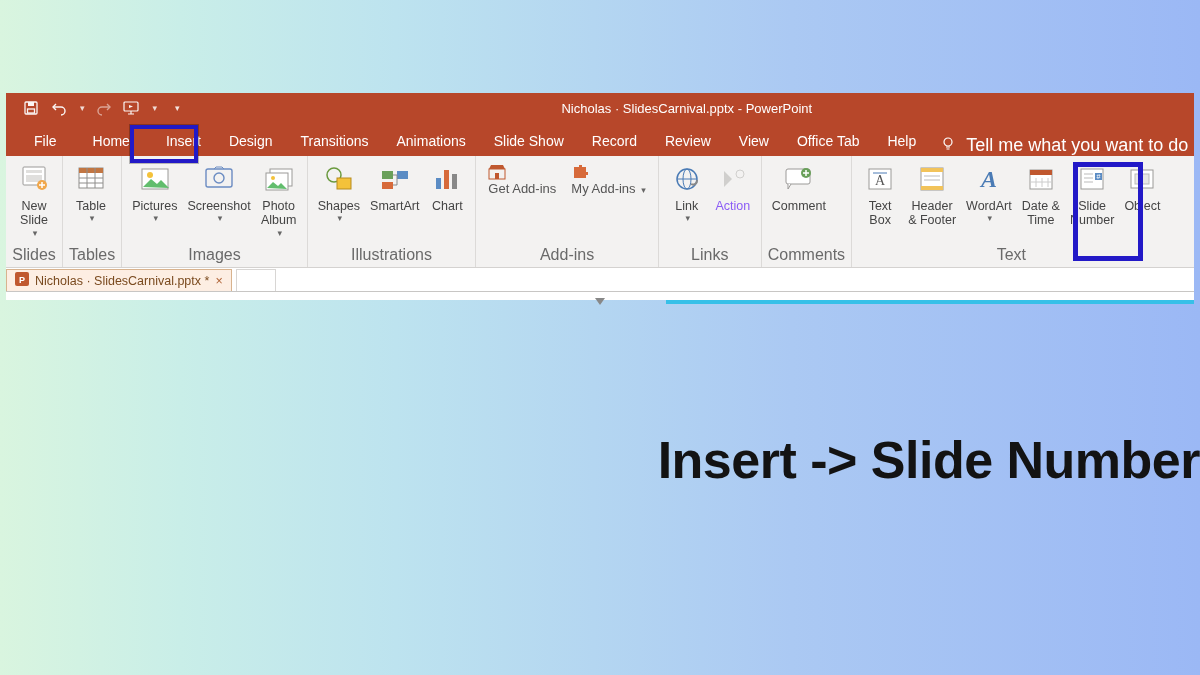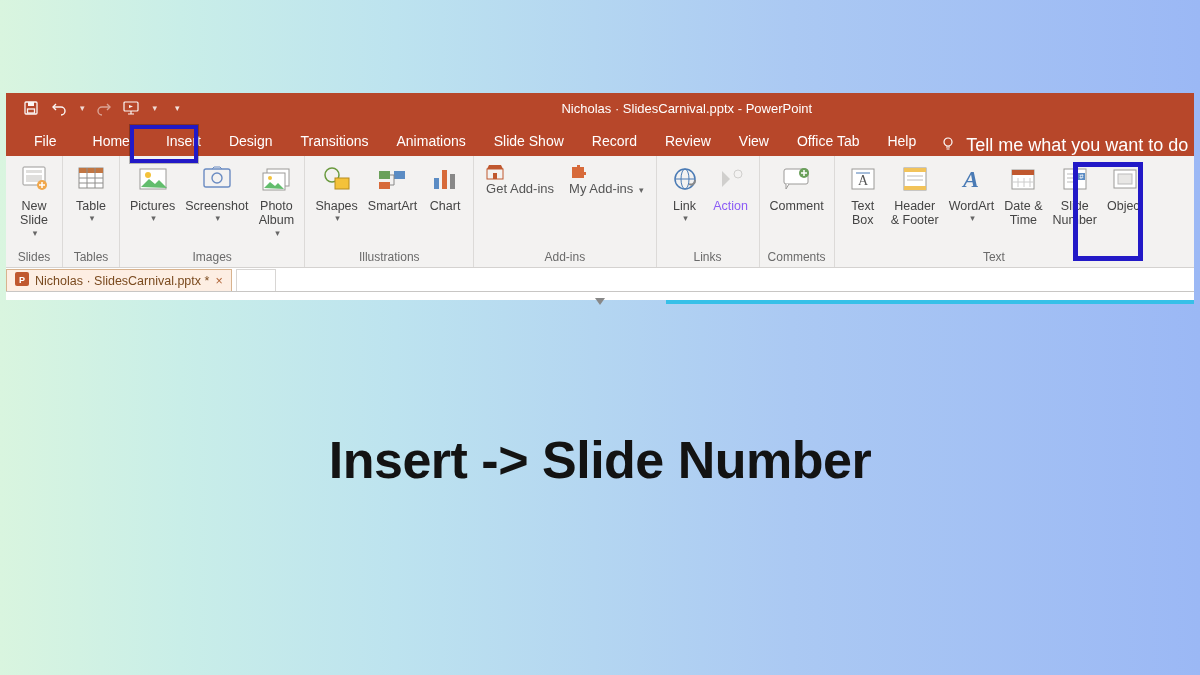--- a/index.html
+++ b/index.html
@@ -79,21 +79,21 @@
     padding:4px 6px 0 6px;
   }
   .group-items {
     display:flex;
     flex:1;
     align-items:flex-start;
     gap:2px;
   }
   .group-label {
     text-align:center;
-    font-size:12px;
+    font-size:16px;
     color:#6a6a6a;
     padding:2px 0 3px 0;
   }
   .btn {
     display:flex;
     flex-direction:column;
     align-items:center;
     justify-content:flex-start;
     padding:2px 4px 0 4px;
     min-width:44px;
@@ -168,21 +168,21 @@
     width:70px; height:99px;
     top:162px;
     right:57px;
     pointer-events:none;
   }
   .disabled { color:#8b5cf6;justify-content:center; }
   .instruction {
     position:absolute;
     left:0; right:0;
     top:430px;
-    text-align:center;
+    text-align:right;
     font-size:52px;
     font-weight:800;
     color:#131313;
     letter-spacing:-0.5px;
   }
 </style>
 </head>
 <body>
 
 <div class="window">

